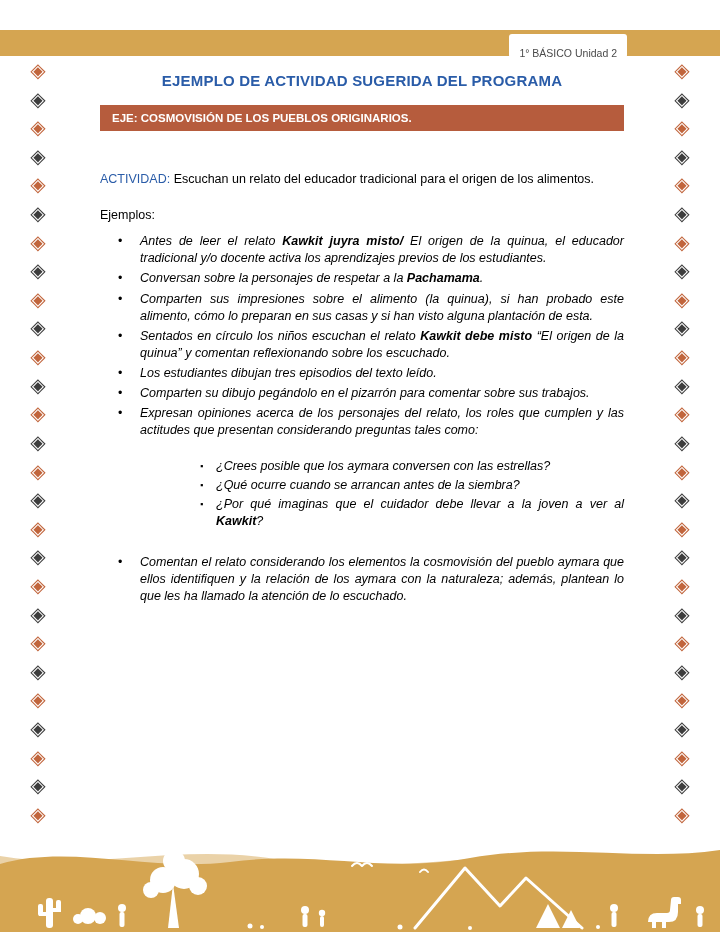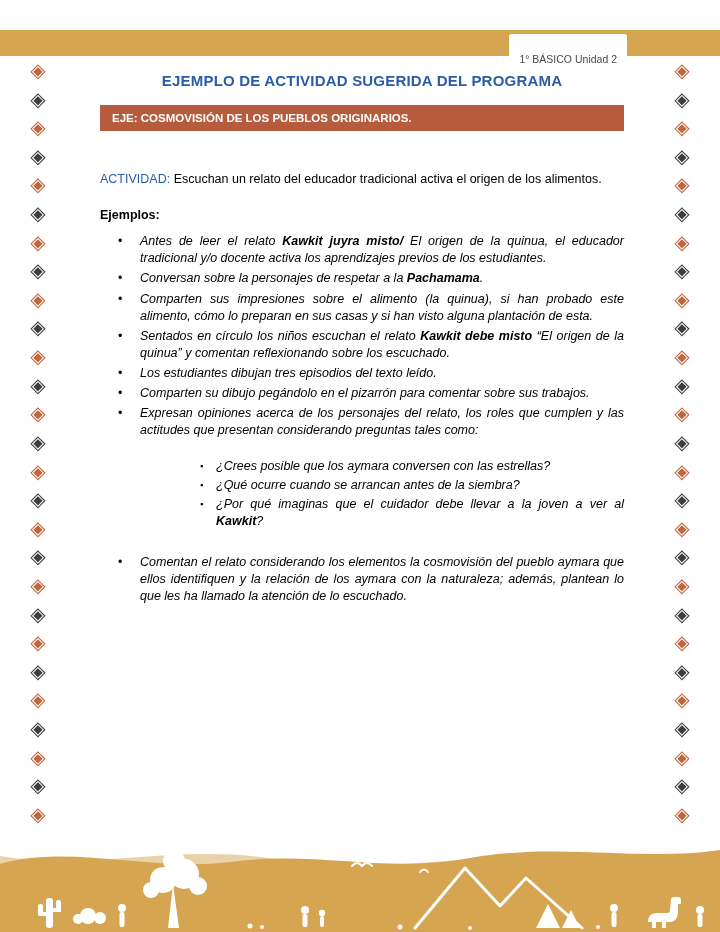--- a/index.html
+++ b/index.html
@@ -5,35 +5,35 @@
   :root{
     --gold:#D5A551; --blue:#2A5CA8; --terracotta:#B65C3D;
     --motif-orange:#C1653C; --motif-dark:#3D3D3D; --text:#000000;
   }
   *{box-sizing:border-box;}
   body{margin:0;background:#9a9a9a;font-family:"Liberation Sans",sans-serif;}
   .page{position:relative;width:720px;height:932px;margin:0 auto;background:#fff;overflow:hidden;color:var(--text);}
 
   .top-bar{position:absolute;top:30px;left:0;width:720px;height:26px;background:var(--gold);}
   .badge{position:absolute;right:93px;top:4px;height:18px;line-height:14px;background:#ffffff;border-radius:3px;
-         padding:18px 10px;font-size:10.5px;color:#4a4a4a;white-space:nowrap;}
+         padding:12px 10px;font-size:10.5px;color:#4a4a4a;white-space:nowrap;}
 
   .side{position:absolute;top:60px;bottom:108px;width:26px;display:flex;flex-direction:column;
         justify-content:space-between;align-items:center;overflow:hidden;}
   .side.left{left:25px;} .side.right{right:25px;}
   .motif{display:block;font-size:20px;line-height:1;font-family:"DejaVu Sans",sans-serif;}
   .motif.orange{color:var(--motif-orange);} .motif.dark{color:var(--motif-dark);}
 
   .content{position:absolute;left:100px;top:56px;width:524px;}
   .title{font-size:15px;font-weight:bold;color:var(--blue);text-align:center;margin:16px 0 16px;letter-spacing:.2px;}
   .eje{background:var(--terracotta);color:#fff;font-weight:bold;font-size:11.5px;height:26px;line-height:26px;
        padding:0 12px;margin-bottom:40px;}
   .activity{font-size:12.5px;line-height:1.37;margin:0 0 20px;}
   .activity .label{color:var(--blue);font-weight:normal;}
-  .examples{font-size:12.5px;margin:0 0 11px;font-weight:bold;}
+  .examples{font-size:12.5px;margin:0 0 11px;}
 
   ul{list-style:none;margin:0;padding:0;font-size:12.5px;line-height:1.37;}
   li{display:flex;margin-bottom:3px;}
   .marker{flex:0 0 40px;padding-left:18px;}
   .li-text{flex:1;text-align:justify;font-style:italic;}
   ul.sub{margin:18px 0 0 88px;}
   ul.sub li{margin-bottom:2px;}
   ul.sub .marker{flex:0 0 28px;padding-left:12px;font-size:9px;line-height:17px;}
   ul.closing{margin-top:24px;}
 
@@ -105,21 +105,21 @@
       <span class="motif orange">◈</span>
       <span class="motif dark">◈</span>
       <span class="motif orange">◈</span>
     </div>
 
   <div class="content">
     <h1 class="title">EJEMPLO DE ACTIVIDAD SUGERIDA DEL PROGRAMA</h1>
 
     <div class="eje">EJE: COSMOVISIÓN DE LOS PUEBLOS ORIGINARIOS.</div>
 
-    <p class="activity"><span class="label">ACTIVIDAD:</span><span> Escuchan un relato del educador tradicional activa el origen de los alimentos.</span></p>
+    <p class="activity"><span class="label">ACTIVIDAD:</span><span> Escuchan un relato del educador tradicional para el origen de los alimentos.</span></p>
 
     <p class="examples">Ejemplos:</p>
 
     <ul class="bullets">
         <li>
           <span class="marker">•</span>
           <span class="li-text"><span>Antes de leer el relato </span><b>Kawkit juyra misto/</b><span> El origen de la quinua, el educador tradicional y/o docente activa los aprendizajes previos de los estudiantes.</span></span>
         </li>
         <li>
           <span class="marker">•</span>

